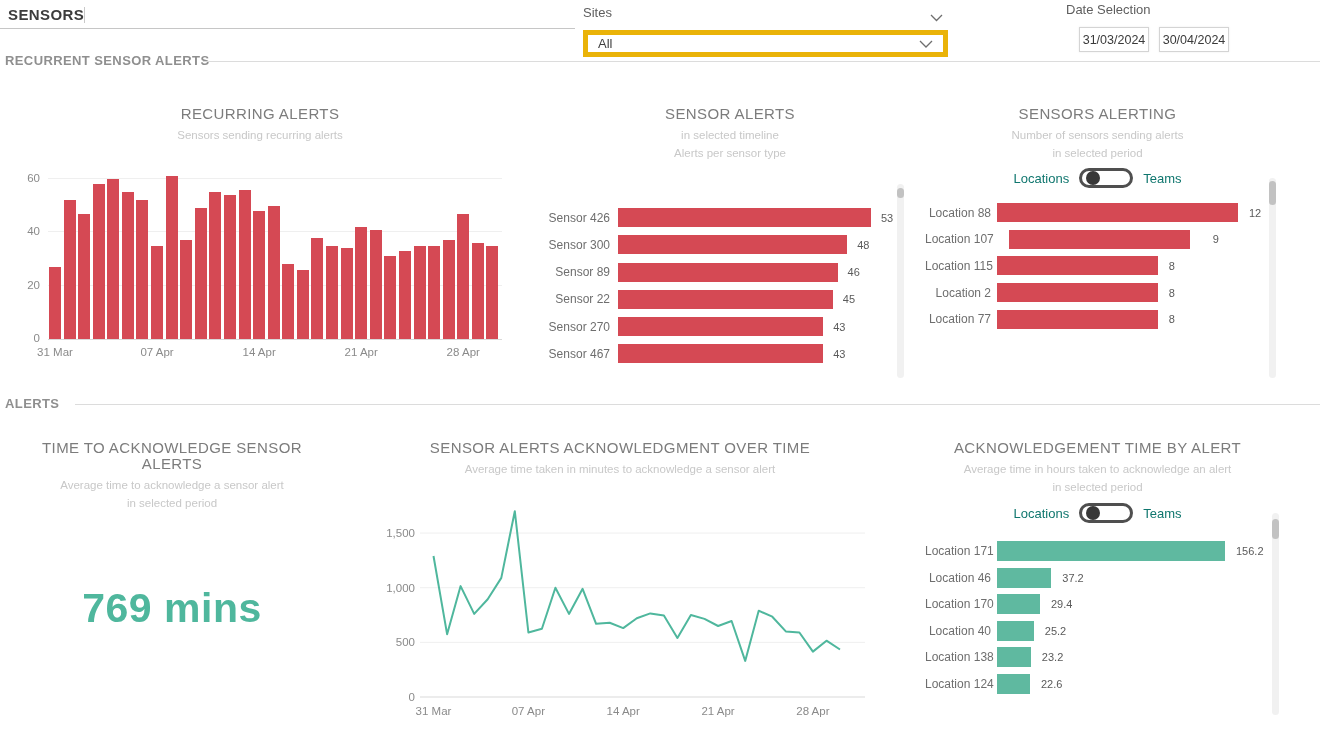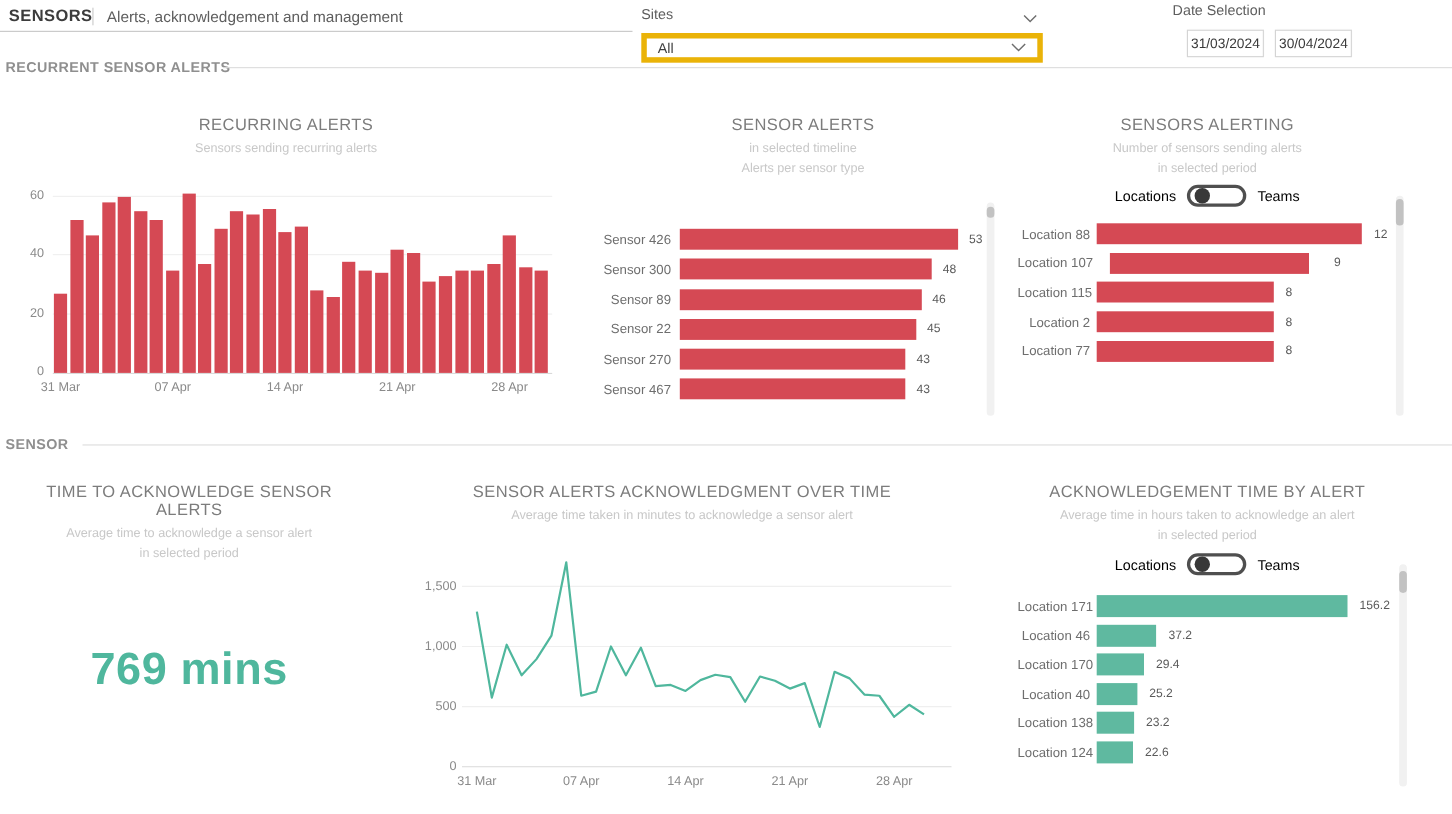--- a/index.html
+++ b/index.html
@@ -47,36 +47,35 @@
   
   .lplot { position:absolute; }
   .lytick { position:absolute; left:-38px; width:33px; text-align:right; font-size:11.5px; color:#8A8A8A; line-height:14px; }
   .lxtick { position:absolute; top:204px; width:48px; text-align:center; font-size:11.5px; color:#8A8A8A; line-height:14px; }
 
   
   .kpi-value { position:absolute; left:0; top:145px; width:100%; text-align:center; font-size:41px; font-weight:700; letter-spacing:.5px; }
 
   
   .toggle-row { position:absolute; left:0; width:100%; display:flex; align-items:center; justify-content:center; gap:10px; }
-  .tlabel { font-size:13px; color:#000000; }
+  .tlabel { font-size:13px; color:#0f766e; }
   .switch { width:54px; height:20px; border:3px solid #4F4F4F; border-radius:14px; background:#fff; display:flex; align-items:center; padding:0 4px; }
   .knob { width:14px; height:14px; border-radius:50%; background:#383838; }
 
   
   .sbar { position:absolute; width:7px; background:#F1F1F1; border-radius:4px; }
   .sthumb { position:absolute; left:0; width:7px; background:#C2C2C2; border-radius:4px; }
 </style>
 </head>
 <body>
 
 <div class="page">
 
   <div class="abs app-title">SENSORS</div>
   <div class="abs title-divider"></div>
-  <div class="abs app-subtitle">Alerts, acknowledgement and management</div>
   <div class="abs header-underline"></div>
 
   <div class="abs slicer-label" style="left:583px; top:5px;">Sites</div>
   <span class="abs" style="left:930px; top:8px;">
     <svg width="13" height="8">
         <path d="M1 1 L6.5 6.5 L12 1" stroke="#6E6E6E" stroke-width="1.3" fill="none"></path>
       </svg>
   </span>
   <div class="abs sites-box">
     <span class="val">All</span>
@@ -221,21 +220,21 @@
           <div class="hlabel" style="width: 66px; margin-right: 6px;">Location 77</div>
           <div class="hbar" style="width: 160.667px; height: 19px; background: rgb(213, 73, 84);"></div>
           <div class="hval" style="margin-left: 11px;">8</div>
         </div>
       </div>
   </div>
   <div class="abs sbar" style="left:1269px; top:178px; height:200px;">
     <div class="sthumb" style="top:3px; height:24px;"></div>
   </div>
 
-  <div class="abs section-label" style="left:5px; top:396px;">SENSOR</div>
+  <div class="abs section-label" style="left:5px; top:396px;">ALERTS</div>
   <div class="abs section-line" style="left:75px; top:404px; width:1245px;"></div>
 
   <div class="chart-host" style="left:12px; top:440px; width:320px;">
     <div class="ctitle" style="margin-top:0;">TIME TO ACKNOWLEDGE SENSOR ALERTS</div>
     <div class="csub">Average time to acknowledge a sensor alert</div>
     <div class="csub">in selected period</div>
     <div class="kpi-value" id="kpi-value" style="color: rgb(79, 183, 157);">769 mins</div>
   </div>
 
   <div class="chart-host" style="left:400px; top:440px; width:440px;">

